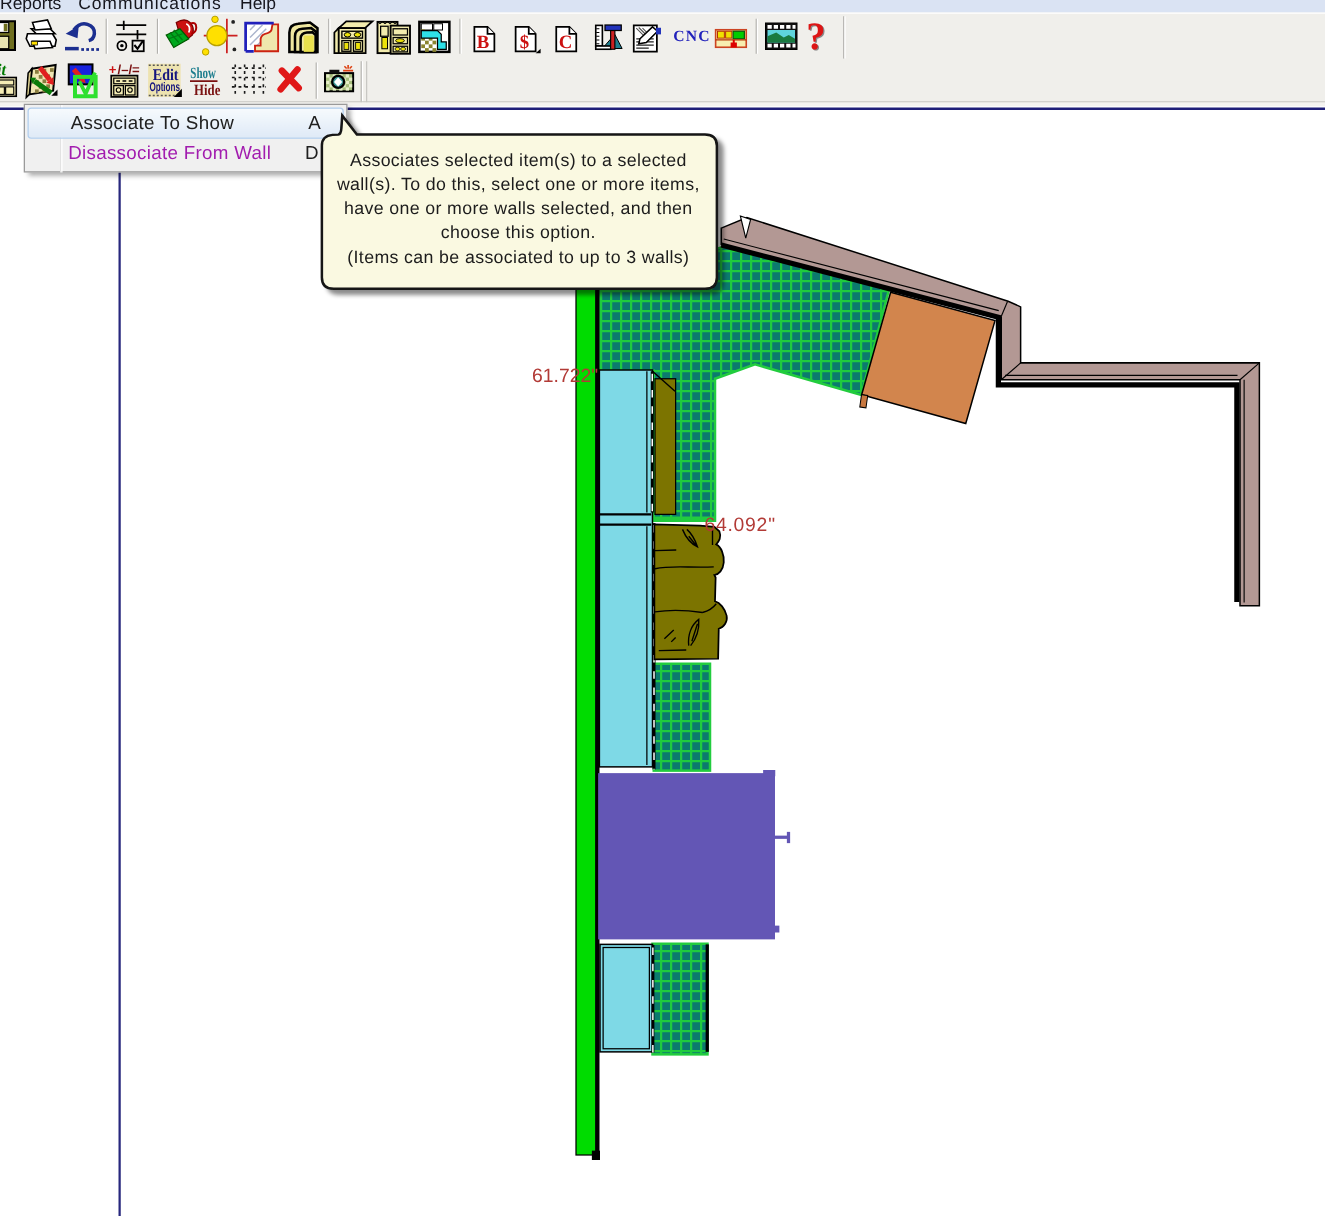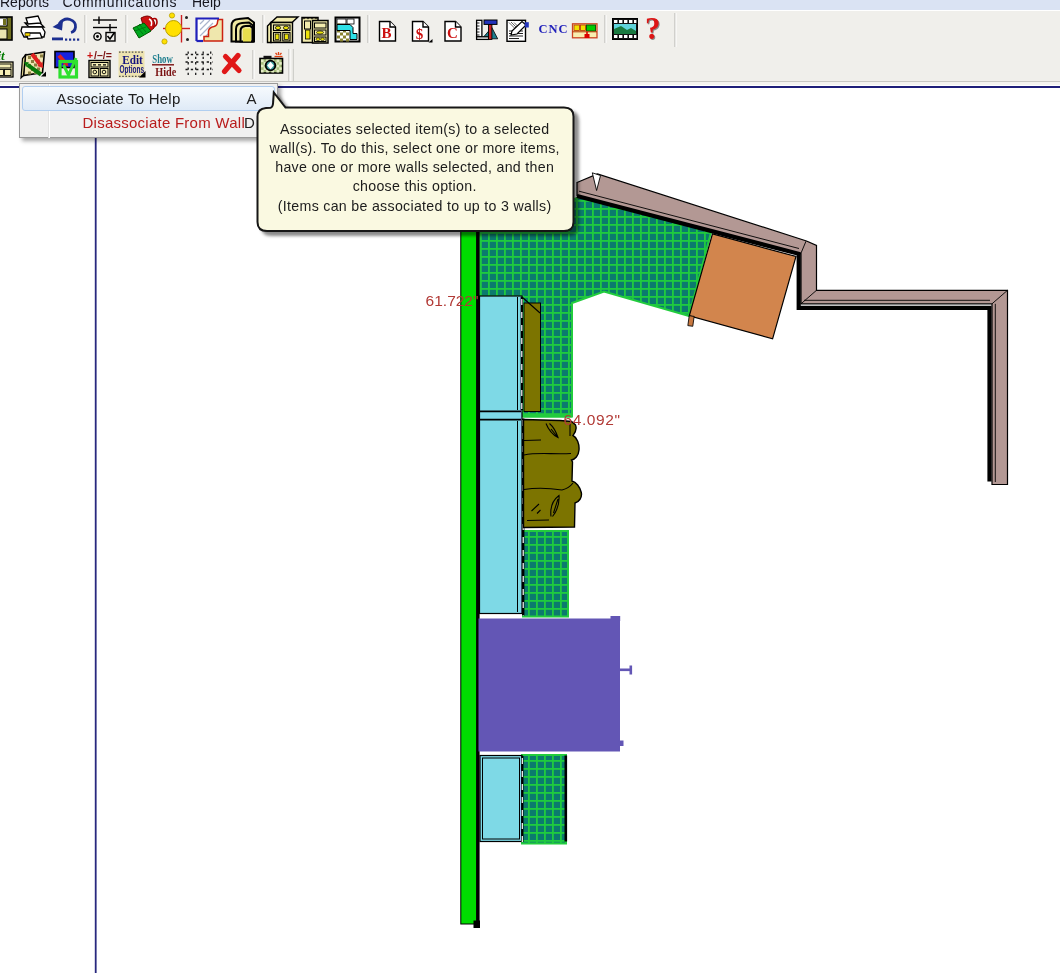--- a/index.html
+++ b/index.html
@@ -433,23 +433,23 @@
   <rect x="688.5" y="316" width="5" height="10" fill="#c87840" stroke="#000" stroke-width="0.8" transform="rotate(8 691 321)"></rect>
 
   <text x="478.5" y="305.5" text-anchor="end" font-size="15.5" fill="#b23a36" font-family="Liberation Sans">61.722"</text>
   <text x="563.5" y="425" font-size="15.5" fill="#b23a36" font-family="Liberation Sans" letter-spacing="0.6">64.092"</text>
 </svg>
 
 <div class="abs" style="left:18.5px;top:83px;width:257px;height:52.5px;background:#f0f0f0;border:1px solid #9a9a9a;box-shadow:3px 3px 4px rgba(0,0,0,0.35);">
   <div class="abs" style="left:28.5px;top:0;width:1px;height:53.5px;background:#e2e2e2;"></div>
   <div class="abs" style="left:29.5px;top:0;width:1px;height:53.5px;background:#fff;"></div>
   <div class="abs" style="left:2px;top:2.3px;width:251.5px;height:23px;border-radius:3px;border:1px solid #b0cef0;background:linear-gradient(#f6fafd,#dfeaf7);"></div>
-  <div class="abs" style="left:37px;top:5.5px;font-size:15px;letter-spacing:0.25px;color:#202020;">Associate To Help</div>
+  <div class="abs" style="left:37px;top:5.5px;font-size:15px;letter-spacing:0.25px;color:#202020;">Associate To Show</div>
   <div class="abs" style="left:227px;top:5.5px;font-size:15px;color:#202020;">A</div>
-  <div class="abs" style="left:35px;top:29.5px;font-size:15px;letter-spacing:0.25px;color:#b91c1c;margin-left:28px;">Disassociate From Wall</div>
+  <div class="abs" style="left:35px;top:29.5px;font-size:15px;letter-spacing:0.25px;color:#a21caf;">Disassociate From Wall</div>
   <div class="abs" style="left:224.5px;top:29.5px;font-size:15px;color:#202020;">D</div>
 </div>
 
 <svg class="abs" style="left:250px;top:85px;" width="340" height="160" viewBox="0 0 340 160">
   <defs>
     <filter id="bshadow" x="-10%" y="-10%" width="130%" height="130%">
       <feDropShadow dx="4.5" dy="4" stdDeviation="1.8" flood-color="#000" flood-opacity="0.45"></feDropShadow>
     </filter>
   </defs>
   <g filter="url(#bshadow)">

